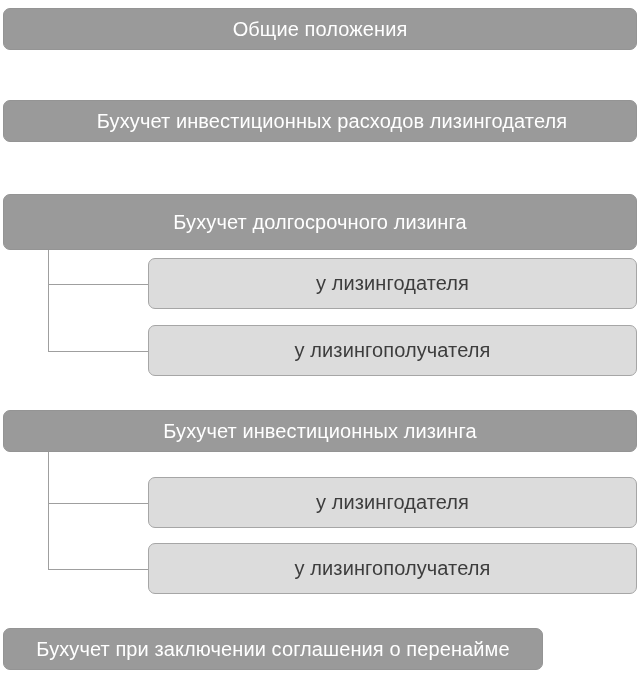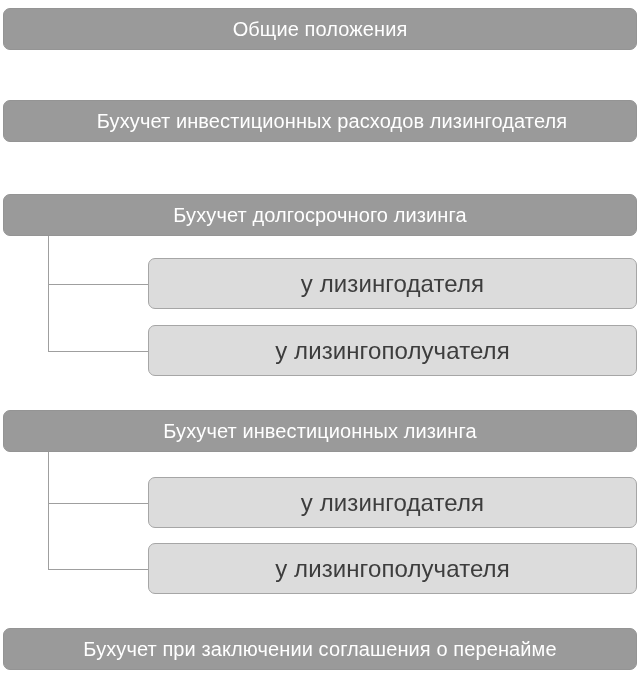--- a/index.html
+++ b/index.html
@@ -41,21 +41,21 @@
     color: #ffffff;
     font-size: 20px;
     letter-spacing: 0.1px;
   }
 
   
   .node.level2 {
     background: #dcdcdc;
     border: 1px solid #a6a6a6;
     color: #3d3d3d;
-    font-size: 24px;
+    font-size: 20px;
     letter-spacing: 0.1px;
     text-align: right;
   }
 
   .node-label {
     display: block;
     line-height: 1.15;
     padding: 0 8px;
     white-space: nowrap;
   }
@@ -93,21 +93,21 @@
   </div>
 
   <div class="node level1" style="left:3px; top:8px; width:634px; height:42px;">
     <span class="node-label">Общие положения</span>
   </div>
 
   <div class="node level1" style="left:3px; top:100px; width:634px; height:42px;padding-left:24px;">
     <span class="node-label">Бухучет инвестиционных расходов лизингодателя</span>
   </div>
 
-  <div class="node level1" style="left:3px; top:194px; width:634px; height:42px;">
+  <div class="node level1" style="left:3px; top:194px; width:634px; height:56px;">
     <span class="node-label">Бухучет долгосрочного лизинга</span>
   </div>
 
   <div class="node level2" style="left:148px; top:258px; width:489px; height:51px;">
     <span class="node-label">у лизингодателя</span>
   </div>
 
   <div class="node level2" style="left:148px; top:325px; width:489px; height:51px;">
     <span class="node-label">у лизингополучателя</span>
   </div>
@@ -117,17 +117,17 @@
   </div>
 
   <div class="node level2" style="left:148px; top:477px; width:489px; height:51px;">
     <span class="node-label">у лизингодателя</span>
   </div>
 
   <div class="node level2" style="left:148px; top:543px; width:489px; height:51px;">
     <span class="node-label">у лизингополучателя</span>
   </div>
 
-  <div class="node level1" style="left:3px; top:628px; width:634px; height:42px;">
+  <div class="node level1" style="left:3px; top:628px; width:540px; height:42px;">
     <span class="node-label">Бухучет при заключении соглашения о перенайме</span>
   </div>
 
 </div>
 
 </body></html>

